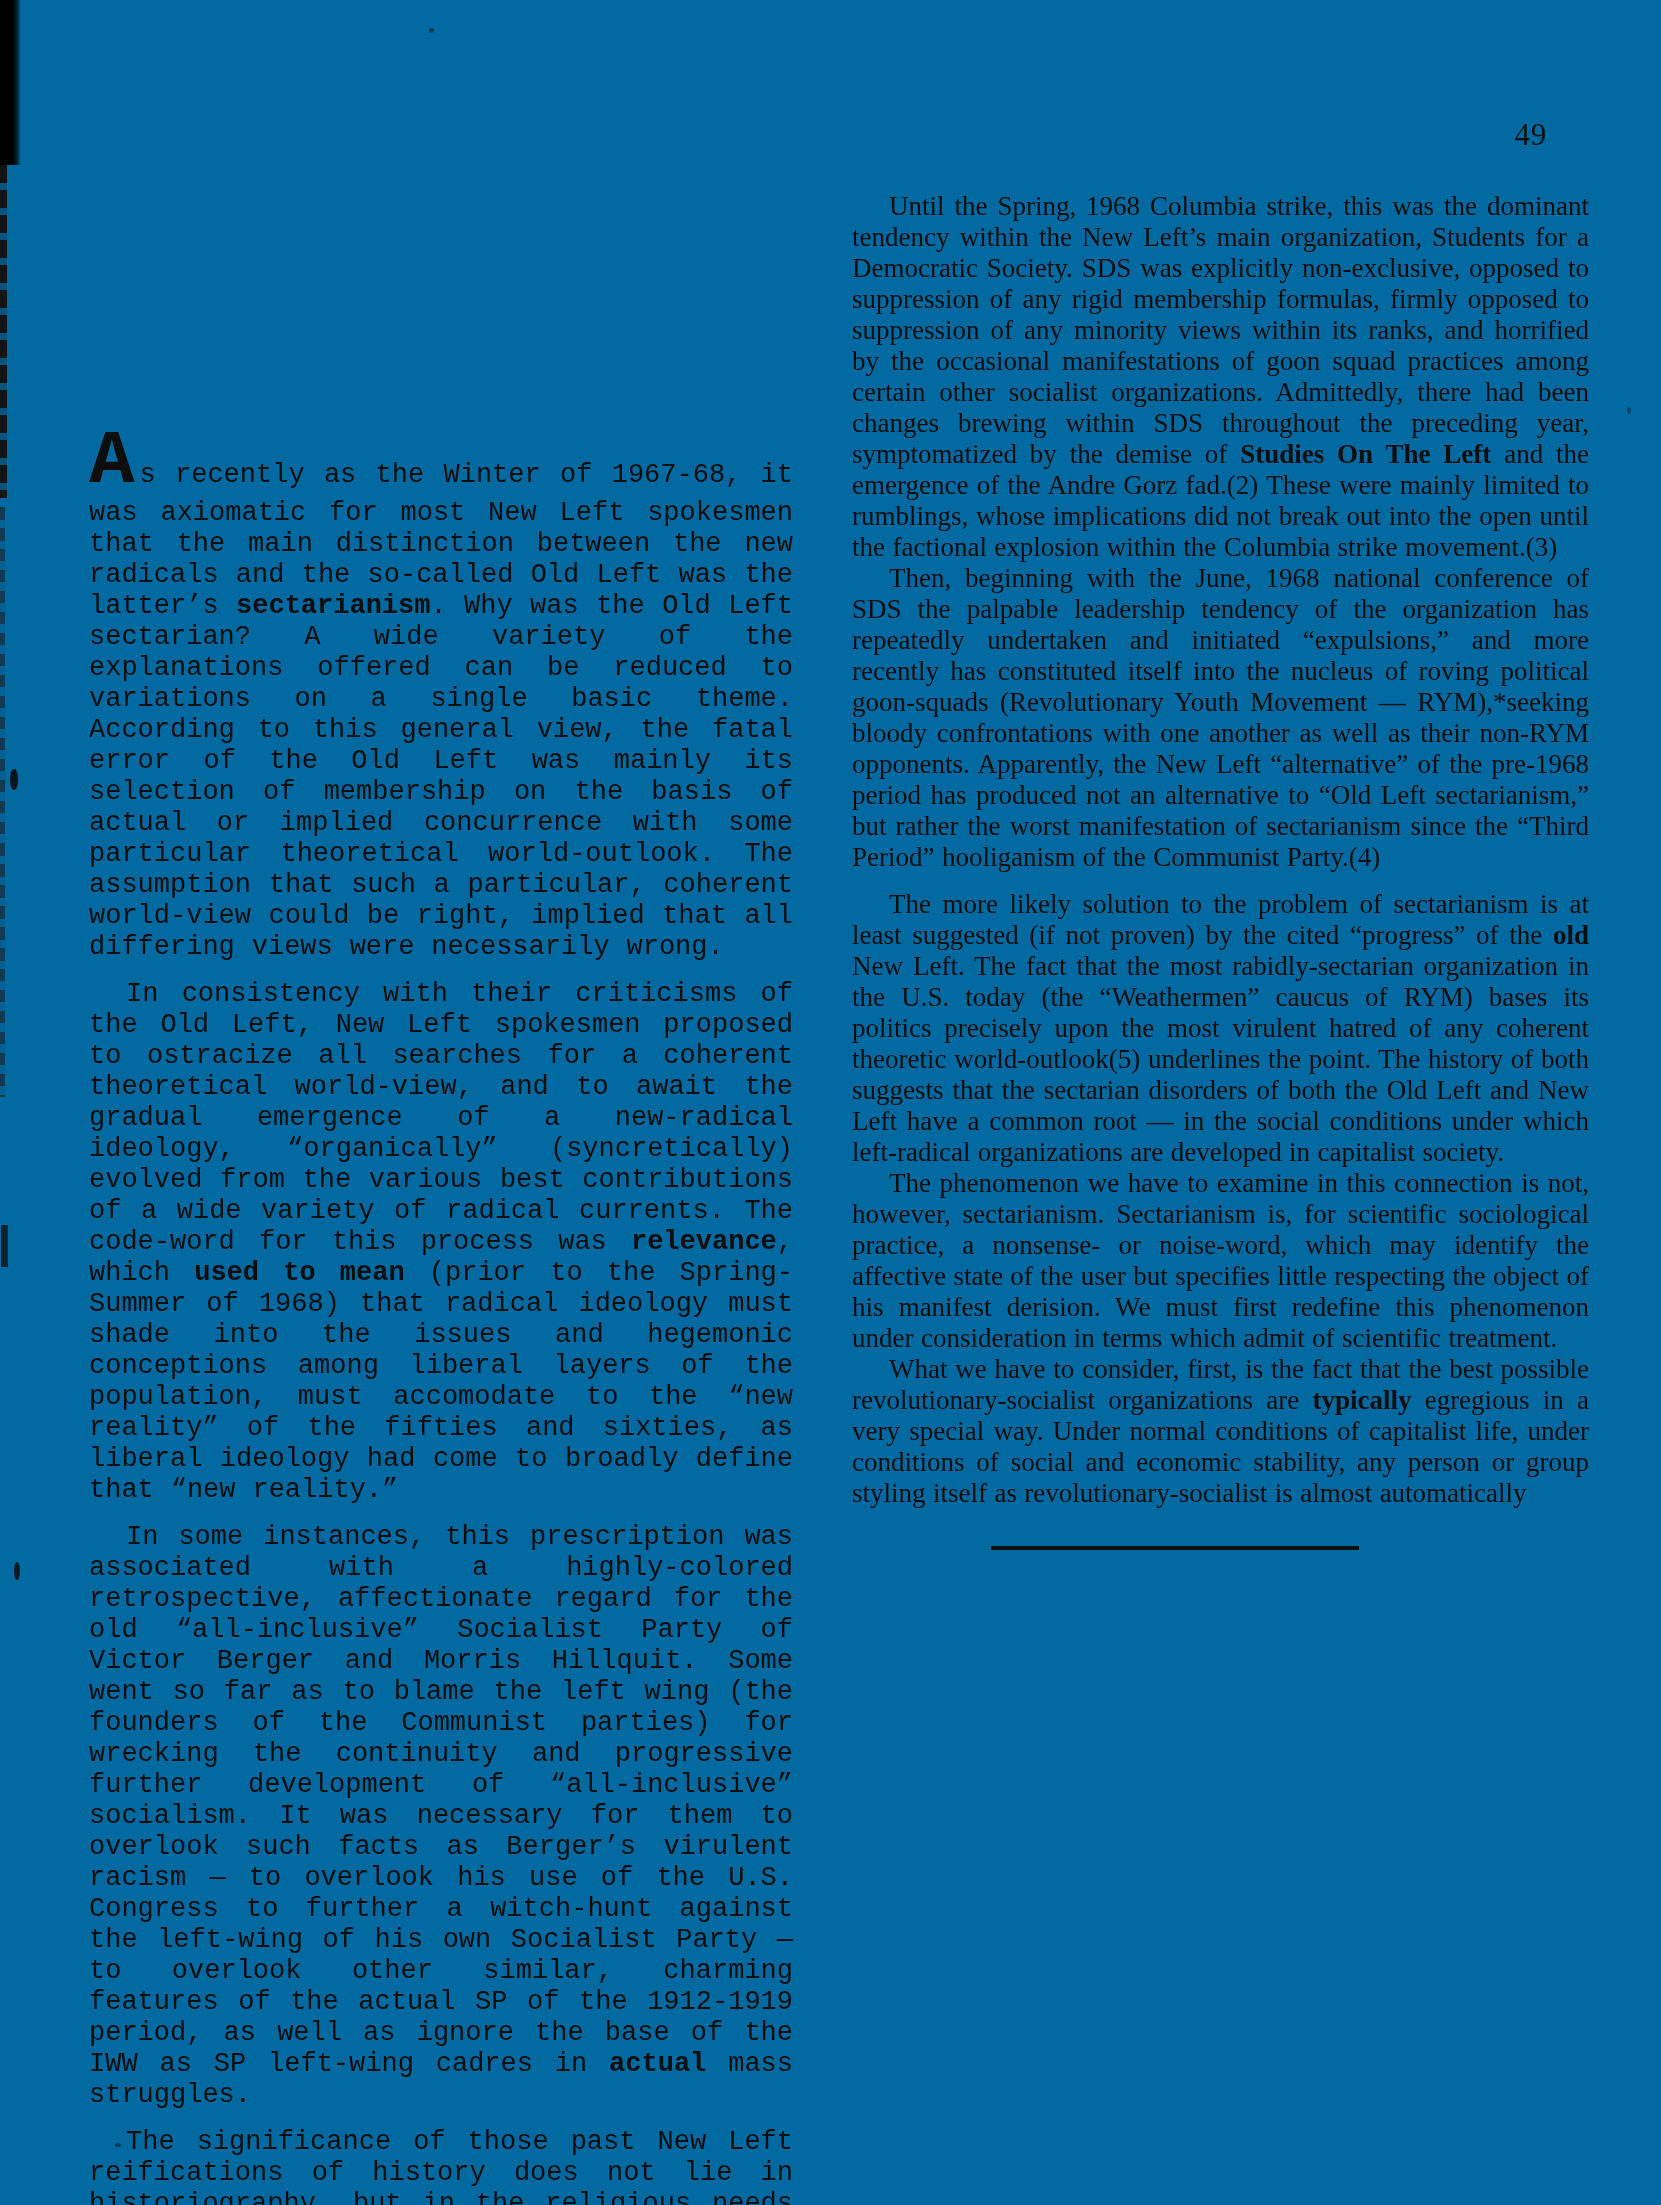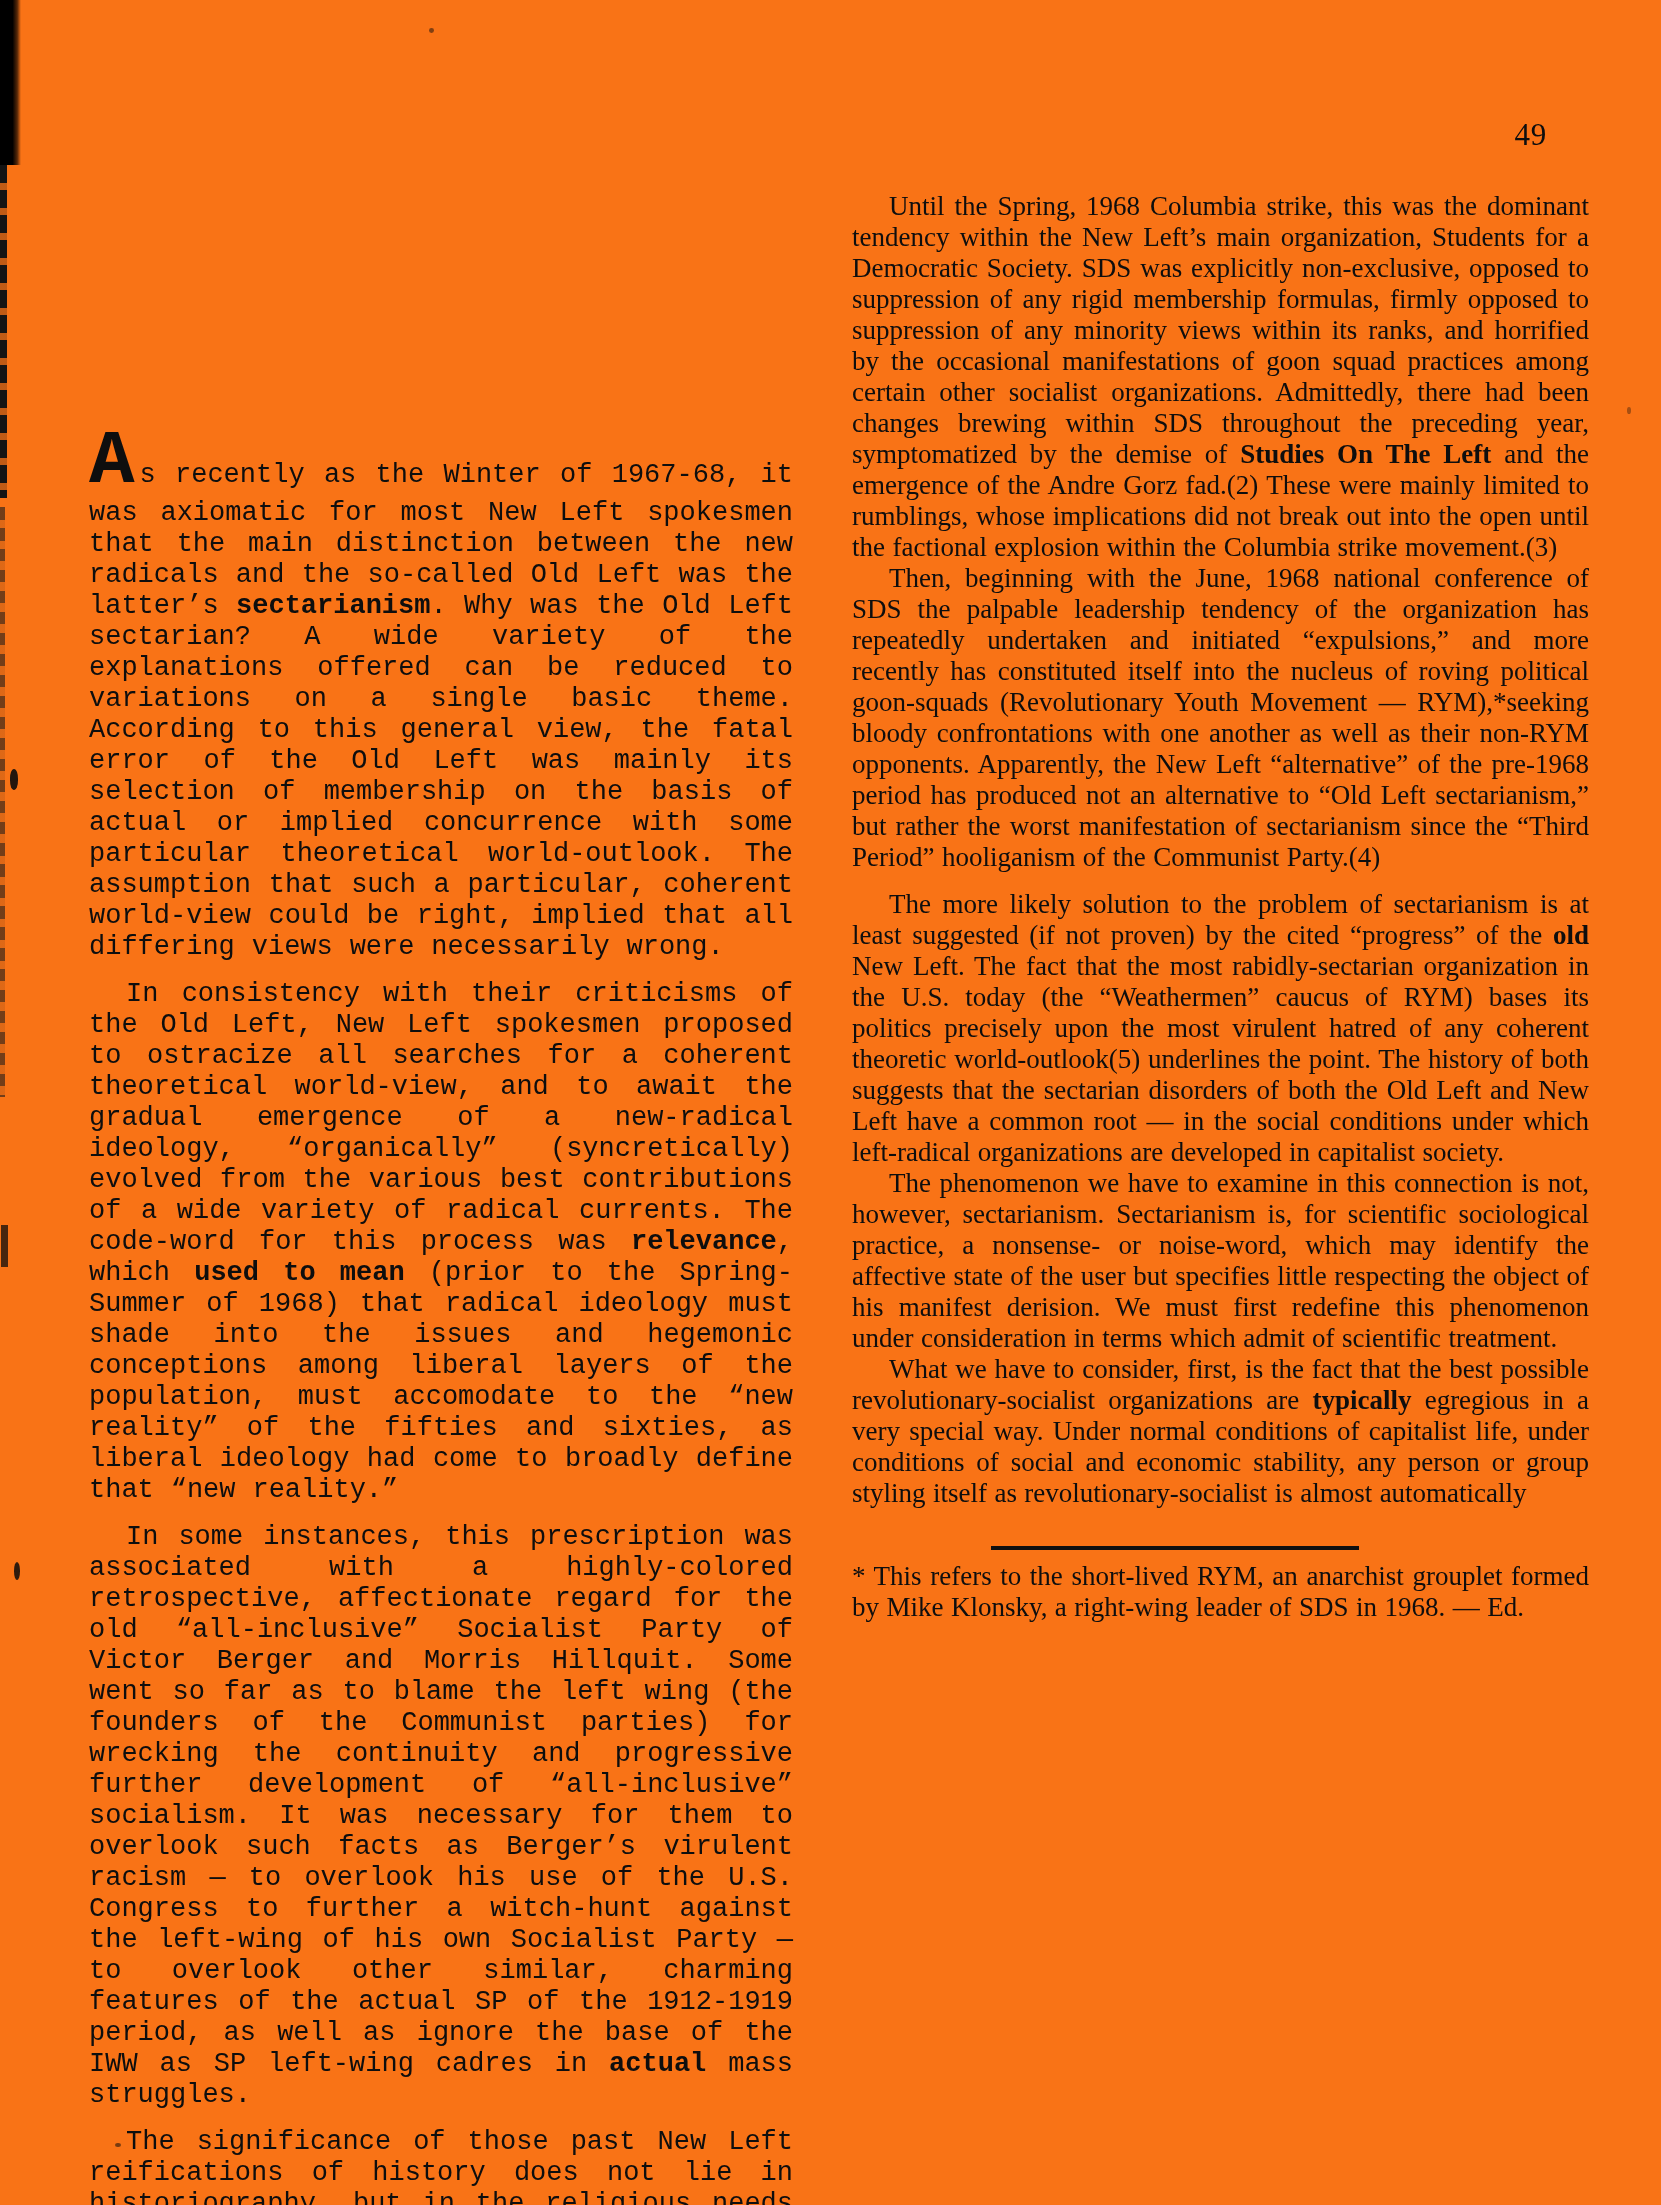--- a/index.html
+++ b/index.html
@@ -4,21 +4,21 @@
 <style>
   html, body { margin: 0; padding: 0; }
   body {
     width: 1662px; height: 2205px;
     background: #ffffff;
     position: relative;
     font-family: "Liberation Serif", "DejaVu Serif", serif;
     color: #0e0e0e;
     -webkit-font-smoothing: antialiased;
   }
-  .page { position: absolute; inset: 0; background: #f97316; overflow: hidden; }
+  .page { position: absolute; inset: 0; background: #0369a1; overflow: hidden; }
 
   .page-number {
     position: absolute; top: 117px; right: 115px;
     font-size: 31px; letter-spacing: 0.7px;
   }
 
   .col {
     position: absolute;
     text-align: justify;
     font-size: 27px;
@@ -86,17 +86,16 @@
       <p class="para indent space-before"><span>In some instances, this prescription was associated with a highly-colored retrospective, affectionate regard for the old “all-inclusive” Socialist Party of Victor Berger and Morris Hillquit. Some went so far as to blame the left wing (the founders of the Communist parties) for wrecking the continuity and progressive further development of “all-inclusive” socialism. It was necessary for them to overlook such facts as Berger’s virulent racism — to overlook his use of the U.S. Congress to further a witch-hunt against the left-wing of his own Socialist Party — to overlook other similar, charming features of the actual SP of the 1912-1919 period, as well as ignore the base of the IWW as SP left-wing cadres in </span><span class="bold">actual</span><span> mass struggles.</span></p>
       <p class="para indent space-before"><span>The significance of those past New Left reifications of history does not lie in historiography, but in the religious needs of the particular New Left spokesmen who concocted such myths. The point of the myth-making was, of course, that theoretic Marxism as even the nominal basis for constituting the Communist Party was the “original sin” of the Old Left. The point of the New Left myth was to propose that the new-radical movements of the sixties pick up the shattered threads of the “all-inclusive” socialist movement. In the</span></p>
     </div>
   <div class="col col-right" id="col-right">
       <p class="para indent space-before"><span>Until the Spring, 1968 Columbia strike, this was the dominant tendency within the New Left’s main organization, Students for a Democratic Society. SDS was explicitly non-exclusive, opposed to suppression of any rigid membership formulas, firmly opposed to suppression of any minority views within its ranks, and horrified by the occasional manifestations of goon squad practices among certain other socialist organizations. Admittedly, there had been changes brewing within SDS throughout the preceding year, symptomatized by the demise of </span><span class="bold">Studies On The Left</span><span> and the emergence of the Andre Gorz fad.(2) These were mainly limited to rumblings, whose implications did not break out into the open until the factional explosion within the Columbia strike movement.(3)</span></p>
       <p class="para indent"><span>Then, beginning with the June, 1968 national conference of SDS the palpable leadership tendency of the organization has repeatedly undertaken and initiated “expulsions,” and more recently has constituted itself into the nucleus of roving political goon-squads (Revolutionary Youth Movement — RYM),*seeking bloody confrontations with one another as well as their non-RYM opponents. Apparently, the New Left “alternative” of the pre-1968 period has produced not an alternative to “Old Left sectarianism,” but rather the worst manifestation of sectarianism since the “Third Period” hooliganism of the Communist Party.(4)</span></p>
       <p class="para indent space-before"><span>The more likely solution to the problem of sectarianism is at least suggested (if not proven) by the cited “progress” of the </span><span class="bold">old</span><span> New Left. The fact that the most rabidly-sectarian organization in the U.S. today (the “Weathermen” caucus of RYM) bases its politics precisely upon the most virulent hatred of any coherent theoretic world-outlook(5) underlines the point. The history of both suggests that the sectarian disorders of both the Old Left and New Left have a common root — in the social conditions under which left-radical organizations are developed in capitalist society.</span></p>
       <p class="para indent"><span>The phenomenon we have to examine in this connection is not, however, sectarianism. Sectarianism is, for scientific sociological practice, a nonsense- or noise-word, which may identify the affective state of the user but specifies little respecting the object of his manifest derision. We must first redefine this phenomenon under consideration in terms which admit of scientific treatment.</span></p>
       <p class="para indent"><span>What we have to consider, first, is the fact that the best possible revolutionary-socialist organizations are </span><span class="bold">typically</span><span> egregious in a very special way. Under normal conditions of capitalist life, under conditions of social and economic stability, any person or group styling itself as revolutionary-socialist is almost automatically</span></p>
       <div class="footnote-rule"></div>
-      <p class="para footnote"><span>* This refers to the short-lived RYM, an anarchist grouplet formed by Mike Klonsky, a right-wing leader of SDS in 1968. — Ed.</span></p>
     </div>
 
 </div>
 
 
 </body></html>

